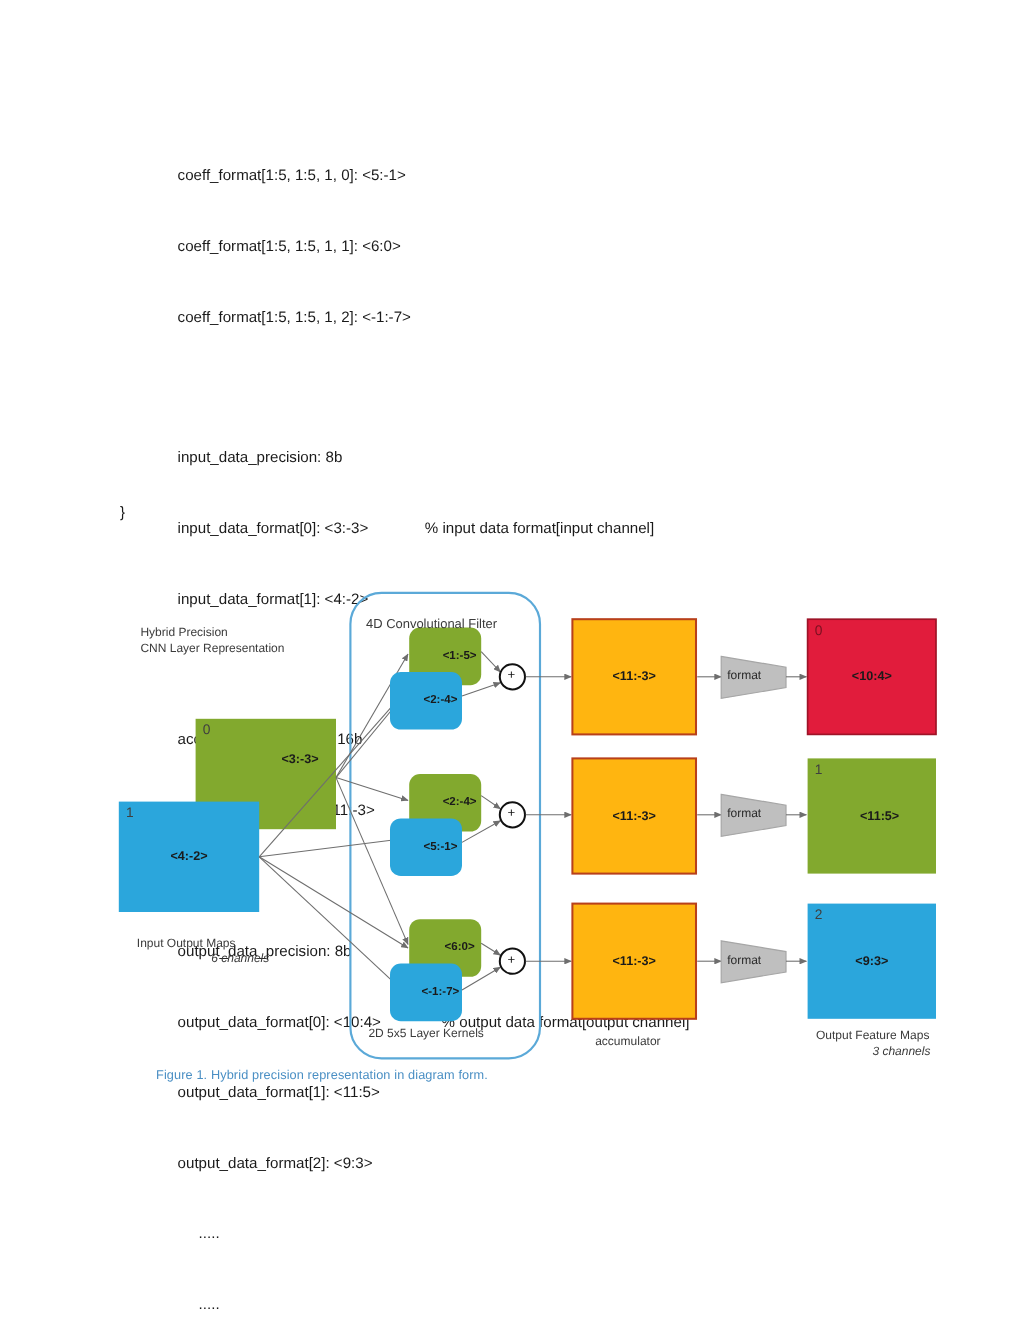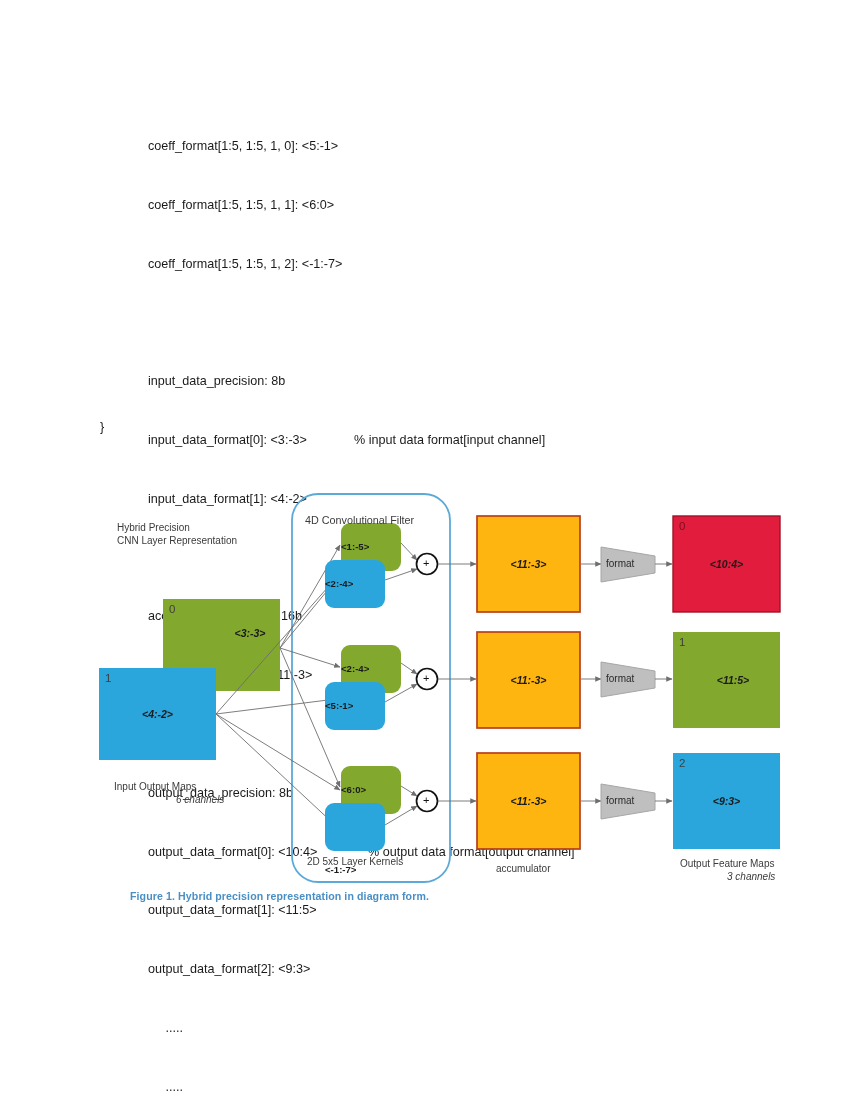--- a/index.html
+++ b/index.html
@@ -69,37 +69,37 @@
   .dg-label.italic { font-style: italic; }
 
   .box-text {
     position: absolute;
     font-family: "Liberation Sans", sans-serif;
     font-size: 10.5px;
     font-weight: bold;
     color: #1a1a1a;
     white-space: nowrap;
     text-align: center;
-    font-style: italic;
   }
   .corner-num {
     position: absolute;
     font-family: "Liberation Sans", sans-serif;
     font-size: 11.5px;
     color: #3f3f3f;
     white-space: nowrap;
   }
   .kernel-text {
     position: absolute;
     font-family: "Liberation Sans", sans-serif;
     font-size: 9.6px;
     font-weight: bold;
     color: #1a1a1a;
     white-space: nowrap;
-    text-align: left;
+    text-align: center;
+    padding-left: 12px;
   }
   .fmt-text {
     position: absolute;
     font-family: "Liberation Sans", sans-serif;
     font-size: 10px;
     color: #2a2a2a;
     white-space: nowrap;
   }
   .plus-text {
     position: absolute;
@@ -108,21 +108,21 @@
     color: #111111;
     white-space: nowrap;
   }
 
   #figure-caption {
     position: absolute;
     left: 98px;
     top: 890px;
     font-family: "Liberation Sans", sans-serif;
     font-size: 10.6px;
-    font-weight: bold;
+    font-weight: normal;
     color: #4a8fc4;
     white-space: nowrap;
     letter-spacing: 0.1px;
     padding-left: 32px;
   }
 </style>
 </head>
 <body>
 
 <div id="spec-block">
@@ -238,21 +238,21 @@
   <div class="box-text" style="left:99px; top:708px; width:117px;">&lt;4:-2&gt;</div>
 
   <div class="dg-label" style="left:114px; top:780px;">Input Output Maps</div>
   <div class="dg-label italic" style="left:176px; top:793px;">6 channels</div>
 
   <div class="kernel-text" style="left:341px; top:541px; width:60px;">&lt;1:-5&gt;</div>
   <div class="kernel-text" style="left:325px; top:578px; width:60px;">&lt;2:-4&gt;</div>
   <div class="kernel-text" style="left:341px; top:663px; width:60px;">&lt;2:-4&gt;</div>
   <div class="kernel-text" style="left:325px; top:700px; width:60px;">&lt;5:-1&gt;</div>
   <div class="kernel-text" style="left:341px; top:784px; width:60px;">&lt;6:0&gt;</div>
-  <div class="kernel-text" style="left:325px; top:821px; width:60px;margin-top:43px;">&lt;-1:-7&gt;</div>
+  <div class="kernel-text" style="left:325px; top:821px; width:60px;">&lt;-1:-7&gt;</div>
 
   <div class="plus-text" style="left:423px; top:557px;">+</div>
   <div class="plus-text" style="left:423px; top:672px;">+</div>
   <div class="plus-text" style="left:423px; top:794px;">+</div>
 
   <div class="box-text" style="left:477px; top:558px; width:103px;">&lt;11:-3&gt;</div>
   <div class="box-text" style="left:477px; top:674px; width:103px;">&lt;11:-3&gt;</div>
   <div class="box-text" style="left:477px; top:795px; width:103px;">&lt;11:-3&gt;</div>
   <div class="dg-label" style="left:496px; top:862px;">accumulator</div>
 

